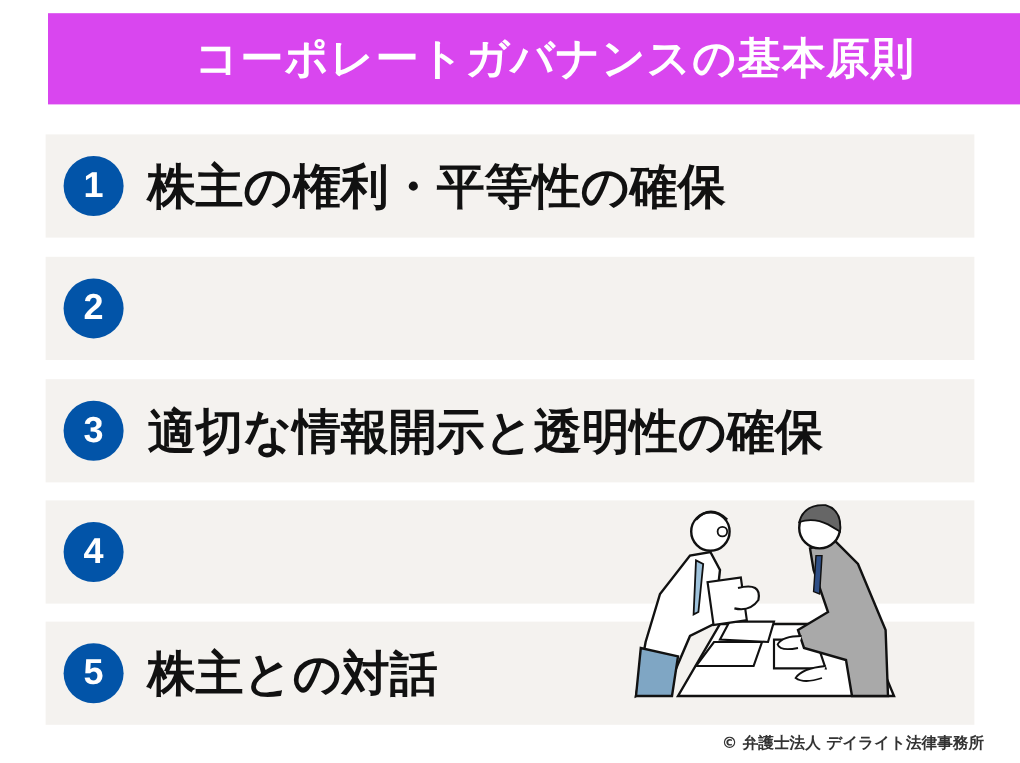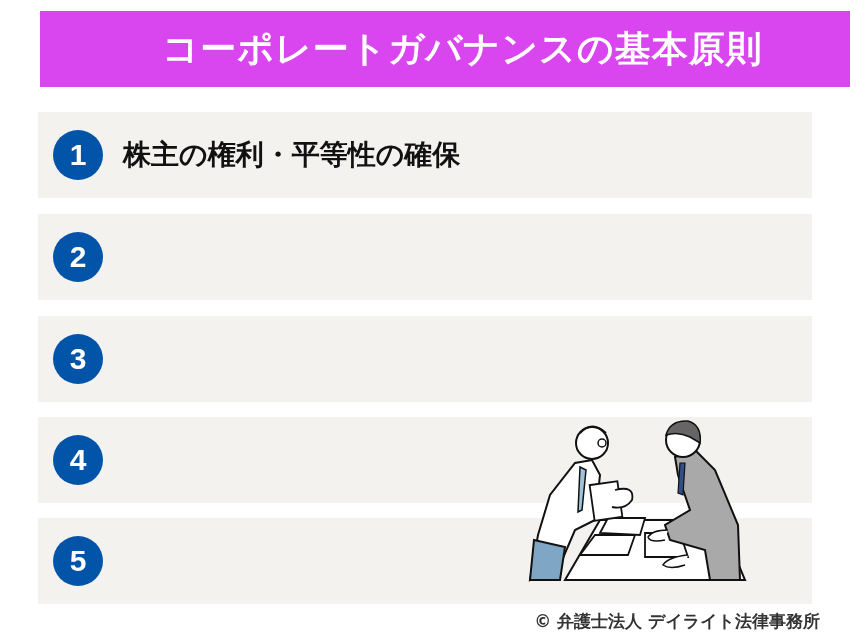--- a/index.html
+++ b/index.html
@@ -16,49 +16,51 @@
     position: absolute; left: 38px; width: 774px; height: 86px;
     background: #f4f2ef; display: flex; align-items: center;
   }
   .num {
     width: 50px; height: 50px; border-radius: 50%; background: #0254a8; color: #fff;
     display: flex; align-items: center; justify-content: center;
     font-family: "Liberation Sans", sans-serif; font-weight: bold; font-size: 30px;
     margin-left: 15px; flex: 0 0 auto;
   }
   .label {
-    margin-left: 20px; font-size: 28px; font-weight: bold; color: #111111; white-space: nowrap;
+    margin-left: 20px; font-size: 40px; font-weight: bold; color: #111111; white-space: nowrap;
   }
   .illustration { position: absolute; left: 520px; top: 415px; width: 240px; height: 170px; }
   .copyright {
-    position: absolute; right: 30px; top: 610px; font-size: 17px; color: #333; font-weight: bold;
+    position: absolute; right: 30px; top: 610px; font-size: 13px; color: #333; font-weight: bold;
   }
 </style>
 </head>
 <body>
 
 <div class="title-bar">
   <span>コーポレートガバナンスの基本原則</span>
 </div>
 
 <div class="item" style="top:112px;">
   <div class="num">1</div>
   <div class="label">株主の権利・平等性の確保</div>
 </div>
 <div class="item" style="top:214px;">
   <div class="num">2</div>
 </div>
 <div class="item" style="top:316px;">
   <div class="num">3</div>
+  <div class="label">適切な情報開示と透明性の確保</div>
 </div>
 <div class="item" style="top:417px;">
   <div class="num">4</div>
 </div>
 <div class="item" style="top:518px;">
   <div class="num">5</div>
+  <div class="label">株主との対話</div>
 </div>
 
 <svg class="illustration" viewBox="0 0 240 170">
 
   <polygon points="45,165 80,105 200,105 225,165" fill="#ffffff" stroke="#111" stroke-width="2"></polygon>
 
   <polygon points="60,140 75,120 115,120 108,140" fill="#fff" stroke="#111" stroke-width="1.8"></polygon>
   <polygon points="80,118 88,103 125,103 120,120" fill="#fff" stroke="#111" stroke-width="1.8"></polygon>
   <polygon points="125,142 125,118 160,118 168,142" fill="#fff" stroke="#111" stroke-width="1.8"></polygon>
 

